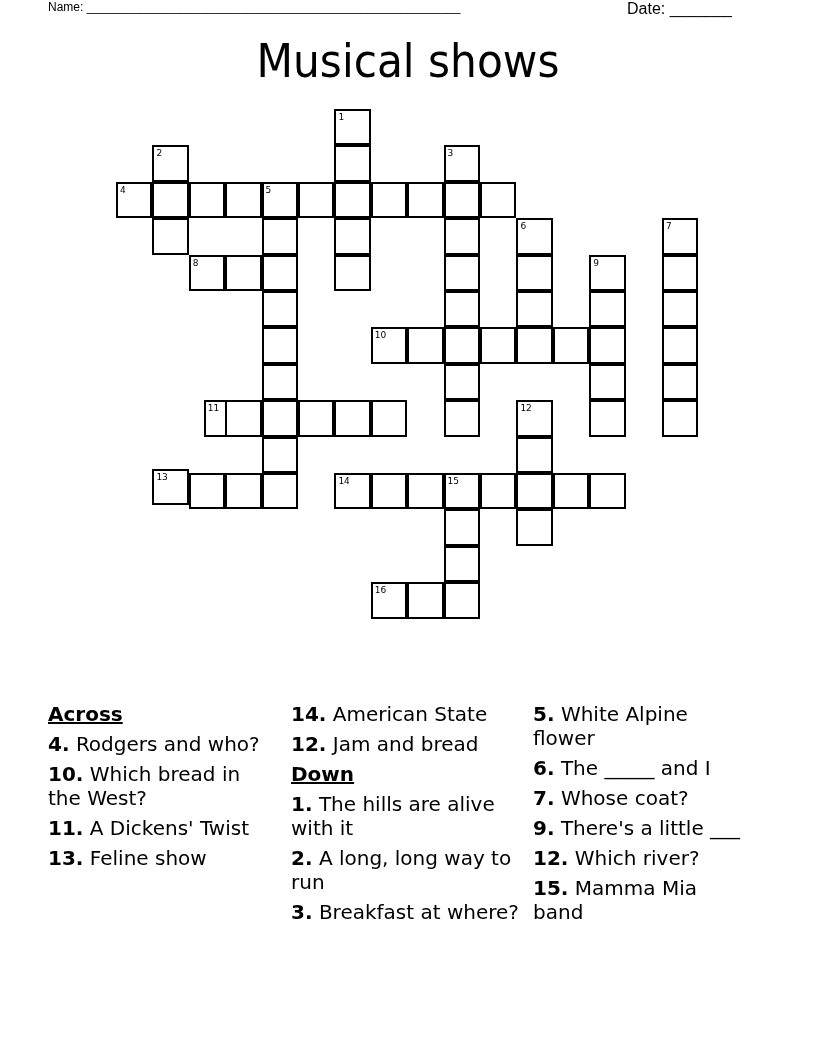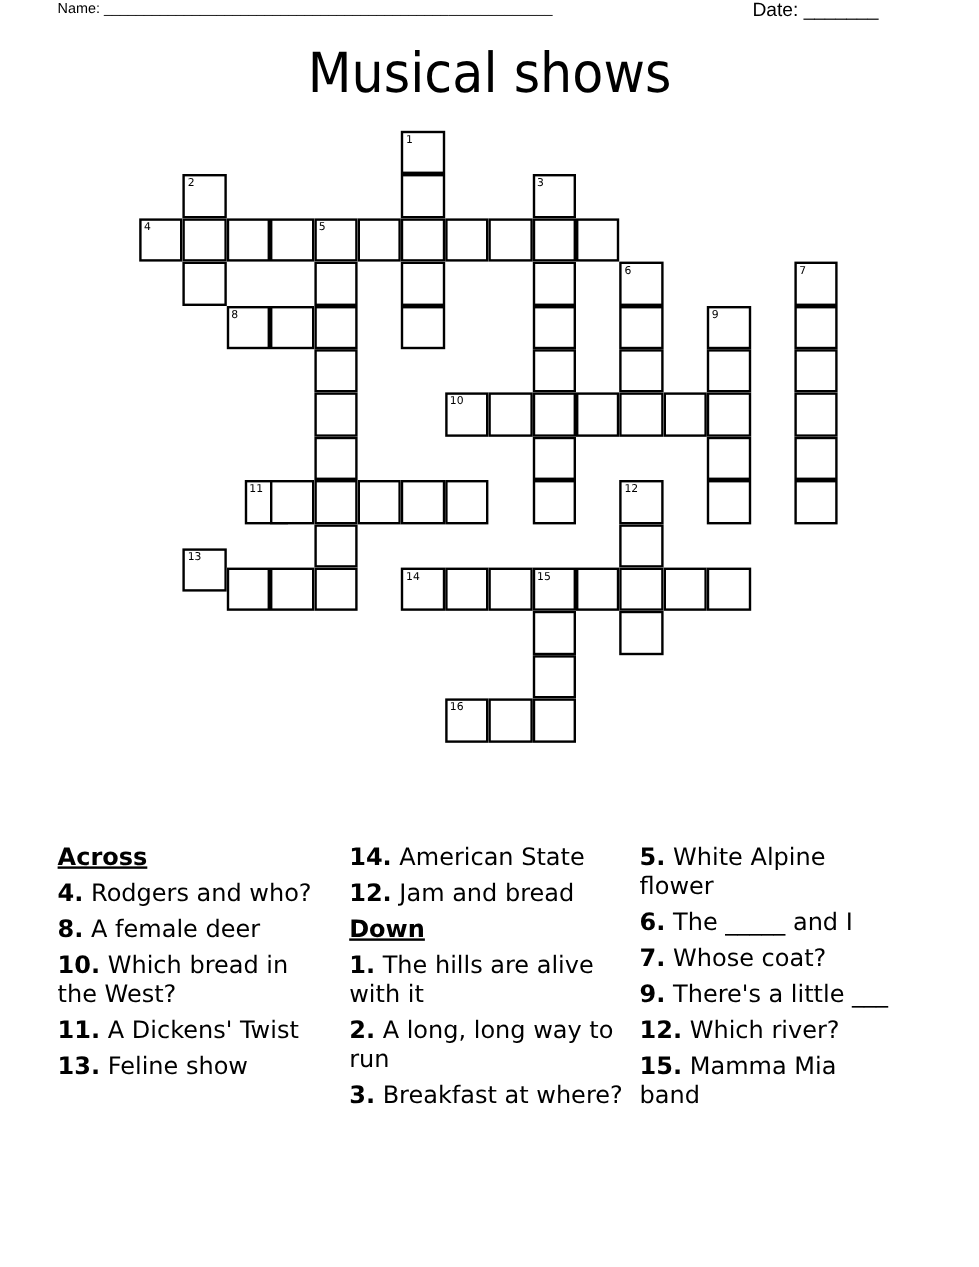--- a/index.html
+++ b/index.html
@@ -103,21 +103,21 @@
     <div class="cell" style="left: 109.2px; top: 291.2px;"></div>
     <div class="cell" style="left: 182px; top: 291.2px;"></div>
     <div class="cell" style="left: 218.4px; top: 291.2px;"></div>
     <div class="cell" style="left: 254.8px; top: 291.2px;"></div>
     <div class="cell" style="left: 400.4px; top: 291.2px;">
       <span class="num">12</span>
     </div>
     <div class="cell" style="left: 400.4px; top: 327.6px;"></div>
     <div class="cell" style="left: 400.4px; top: 364px;"></div>
     <div class="cell" style="left: 400.4px; top: 400.4px;"></div>
-    <div class="cell" style="left: 36.4px; top: 348px; text-align: right;">
+    <div class="cell" style="left: 36.4px; top: 360px; text-align: right;">
       <span class="num">13</span>
     </div>
     <div class="cell" style="left: 72.8px; top: 364px;"></div>
     <div class="cell" style="left: 109.2px; top: 364px;"></div>
     <div class="cell" style="left: 218.4px; top: 364px;">
       <span class="num">14</span>
     </div>
     <div class="cell" style="left: 254.8px; top: 364px;"></div>
     <div class="cell" style="left: 291.2px; top: 364px;"></div>
     <div class="cell" style="left: 327.6px; top: 364px;">
@@ -132,21 +132,20 @@
     <div class="cell" style="left: 254.8px; top: 473.2px;">
       <span class="num">16</span>
     </div>
     <div class="cell" style="left: 291.2px; top: 473.2px;"></div>
   </div>
 
 <div class="clues">
   <div class="col" style="left:48px;">
     <div class="sec-head">Across</div>
     <div class="clue"><b>4.</b> <span>Rodgers and who?</span></div>
-    <div class="clue"><b>8.</b> <span>A female deer</span></div>
     <div class="clue"><b>10.</b> <span>Which bread in the West?</span></div>
     <div class="clue"><b>11.</b> <span>A Dickens' Twist</span></div>
     <div class="clue"><b>13.</b> <span>Feline show</span></div>
   </div>
   <div class="col" style="left:291px;">
     <div class="clue"><b>14.</b> <span>American State</span></div>
     <div class="clue"><b>12.</b> <span>Jam and bread</span></div>
     <div class="sec-head">Down</div>
     <div class="clue"><b>1.</b> <span>The hills are alive with it</span></div>
     <div class="clue"><b>2.</b> <span>A long, long way to run</span></div>

